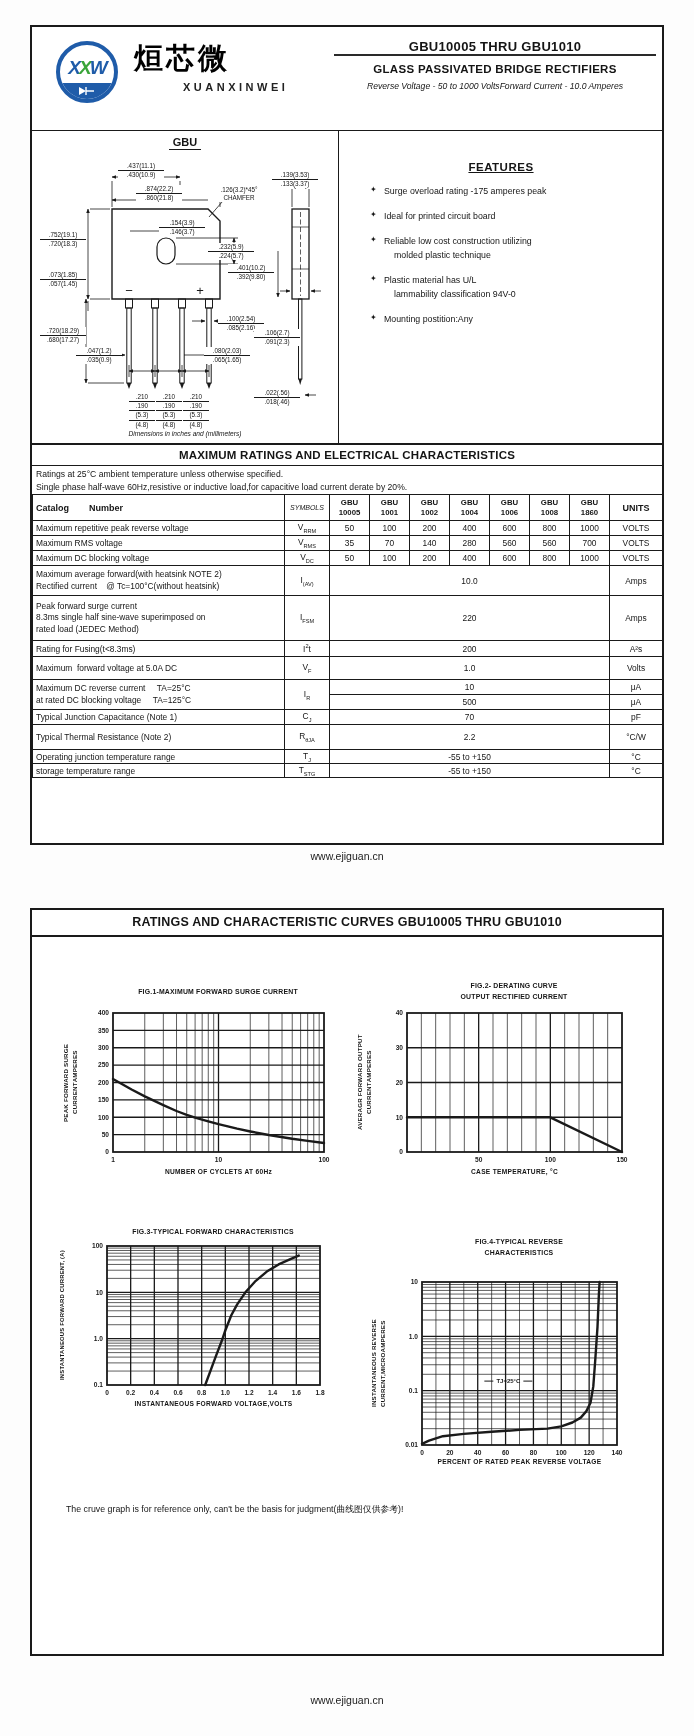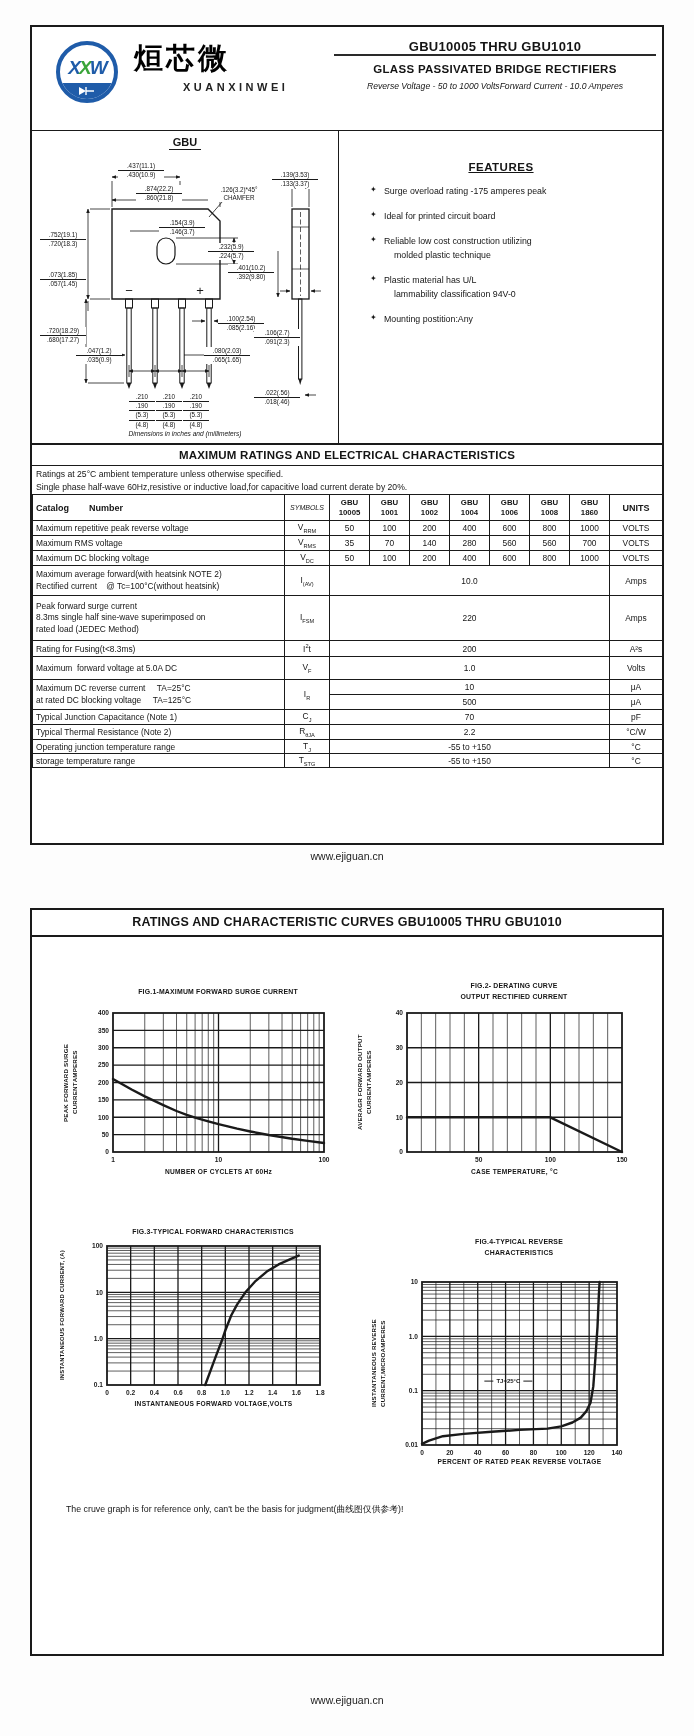--- a/index.html
+++ b/index.html
@@ -414,21 +414,21 @@
     <tr style="height:15px">
       <td class="c" colspan="7">500</td>
       <td class="c">μA</td>
     </tr>
     <tr style="height:15px">
       <td class="lbl">Typical Junction Capacitance (Note 1)</td>
       <td class="c"><span>C</span><sub>J</sub></td>
       <td class="c" colspan="7">70</td>
       <td class="c">pF</td>
     </tr>
-    <tr style="height:15px">
+    <tr style="height:25px">
       <td class="lbl">Typical Thermal Resistance (Note 2)</td>
       <td class="c"><span>R</span><sub>θJA</sub></td>
       <td class="c" colspan="7">2.2</td>
       <td class="c">°C/W</td>
     </tr>
     <tr style="height:14px">
       <td class="lbl">Operating junction temperature range</td>
       <td class="c"><span>T</span><sub>J</sub></td>
       <td class="c" colspan="7">-55 to +150</td>
       <td class="c">°C</td>

